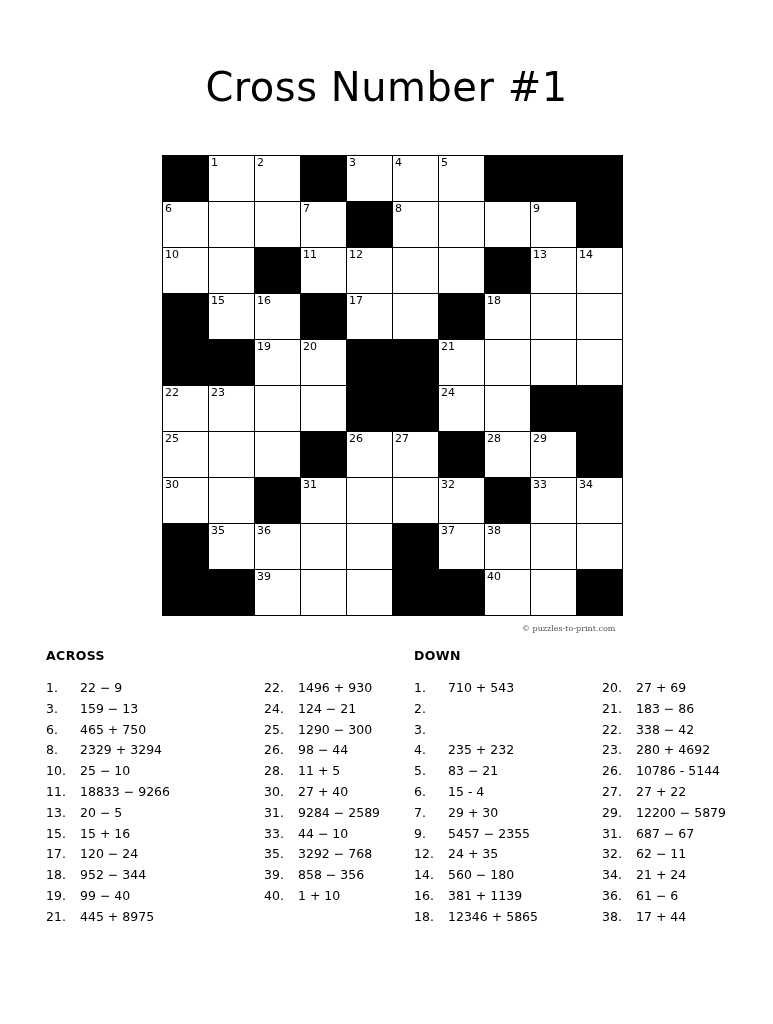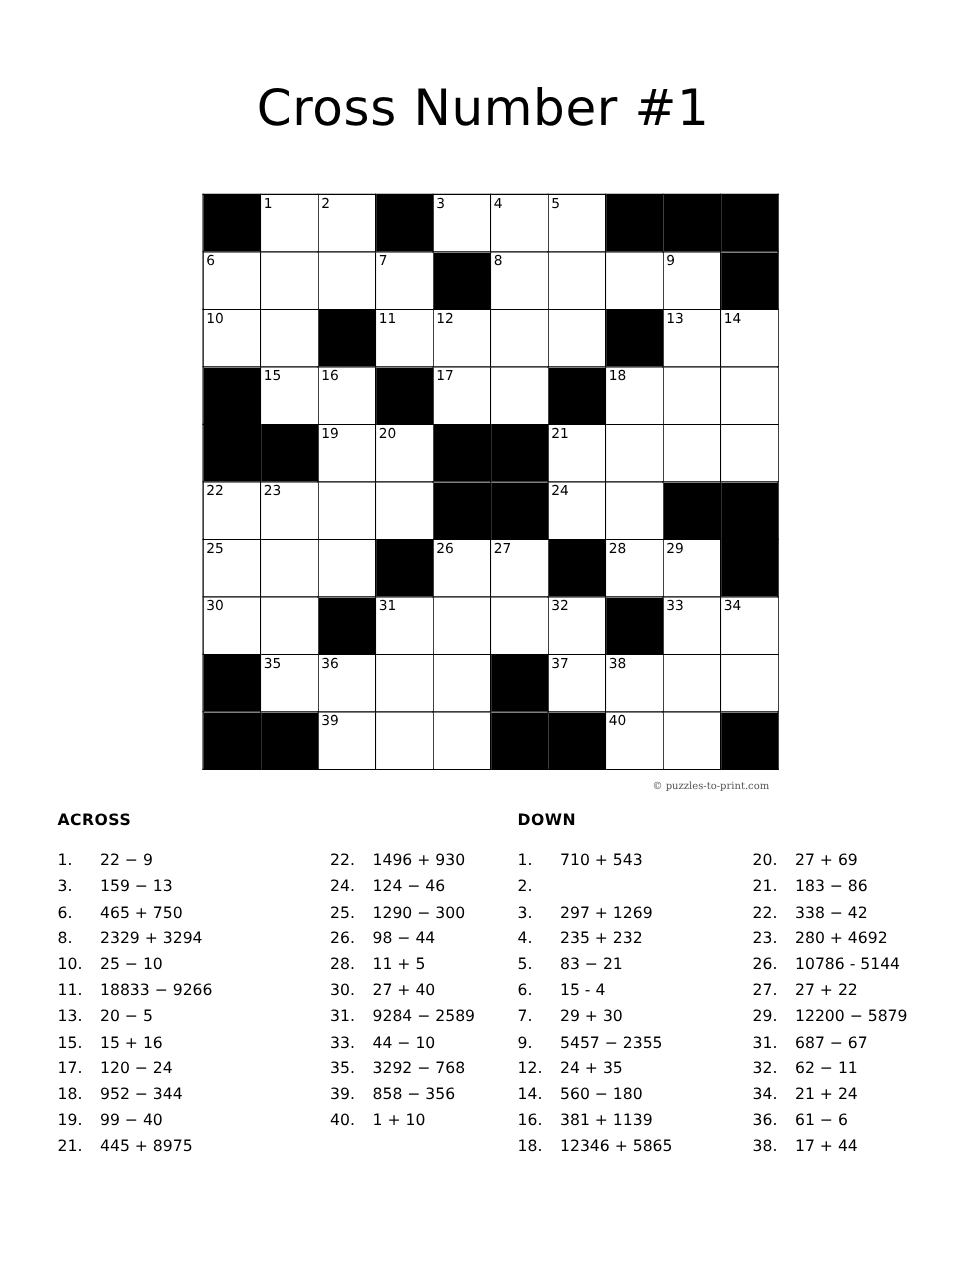--- a/index.html
+++ b/index.html
@@ -381,21 +381,21 @@
           <span class="txt">445 + 8975</span>
         </div>
       </div>
     <div class="col" id="col-b">
         <div class="clue">
           <span class="num">22.</span>
           <span class="txt">1496 + 930</span>
         </div>
         <div class="clue">
           <span class="num">24.</span>
-          <span class="txt">124 − 46</span>
+          <span class="txt">124 − 21</span>
         </div>
         <div class="clue">
           <span class="num">25.</span>
           <span class="txt">1290 − 300</span>
         </div>
         <div class="clue">
           <span class="num">26.</span>
           <span class="txt">98 − 44</span>
         </div>
         <div class="clue">
@@ -430,21 +430,20 @@
     <div class="col" id="col-c">
         <div class="clue">
           <span class="num">1.</span>
           <span class="txt">710 + 543</span>
         </div>
         <div class="clue">
           <span class="num">2.</span>
         </div>
         <div class="clue">
           <span class="num">3.</span>
-          <span class="txt">297 + 1269</span>
         </div>
         <div class="clue">
           <span class="num">4.</span>
           <span class="txt">235 + 232</span>
         </div>
         <div class="clue">
           <span class="num">5.</span>
           <span class="txt">83 − 21</span>
         </div>
         <div class="clue">

